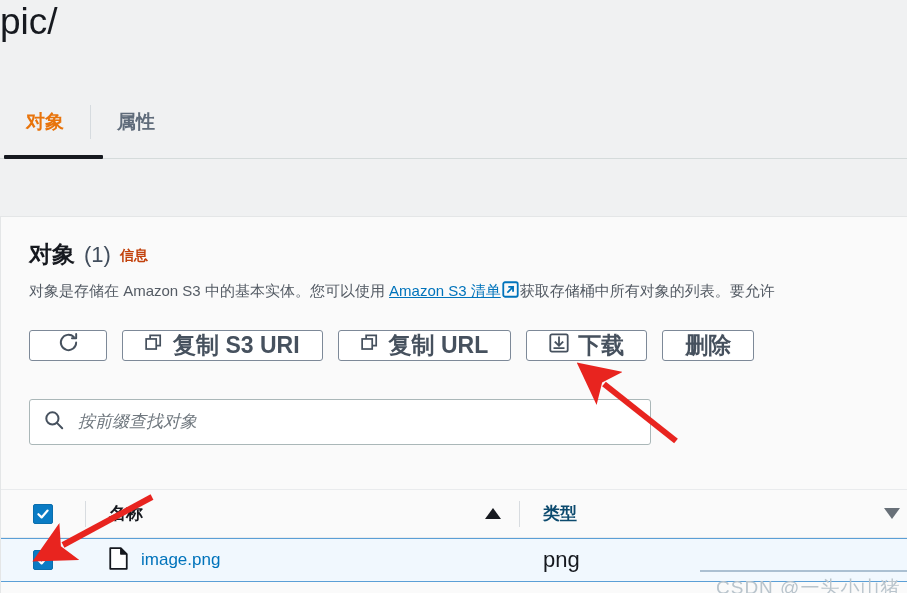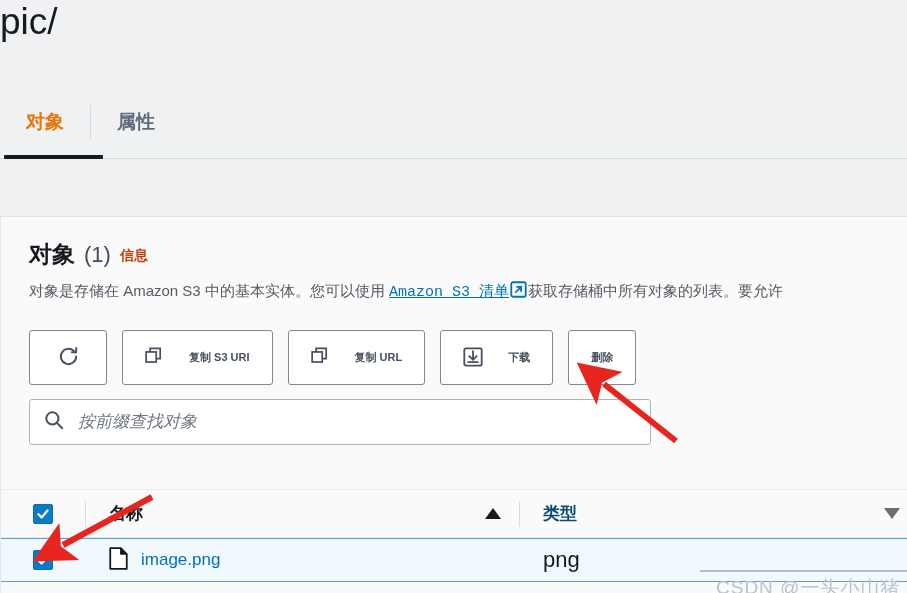--- a/index.html
+++ b/index.html
@@ -125,48 +125,47 @@
     margin-top: 10px;
     font-size: 15px;
     line-height: 22px;
     color: #545b64;
     white-space: nowrap;
   }
   .desc a {
     color: #0073bb;
     text-decoration: underline;
     cursor: pointer;
-    font-family: Liberation Mono, monospace;
   }
   .ext-ico {
     display: inline-block;
     vertical-align: -2px;
     margin: 0 1px;
   }
 
   
   .toolbar {
     position: absolute;
     left: 28px;
     top: 113px;
     display: flex;
     gap: 15px;
   }
   .btn {
-    height: 55px;
+    height: 31px;
     min-width: 0;
     background: #ffffff;
     border: 1px solid #7d8998;
     border-radius: 3px;
     display: flex;
     align-items: center;
     justify-content: center;
-    gap: 25px;
+    gap: 9px;
     padding: 0 22px;
-    font-size: 11px;
+    font-size: 23px;
     font-weight: 700;
     color: #46515e;
     cursor: pointer;
     box-sizing: border-box;
     white-space: nowrap;
     font-family: "Liberation Sans", "DejaVu Sans", sans-serif;
   }
   .btn.icon-only {
     width: 78px;
     padding: 0;

